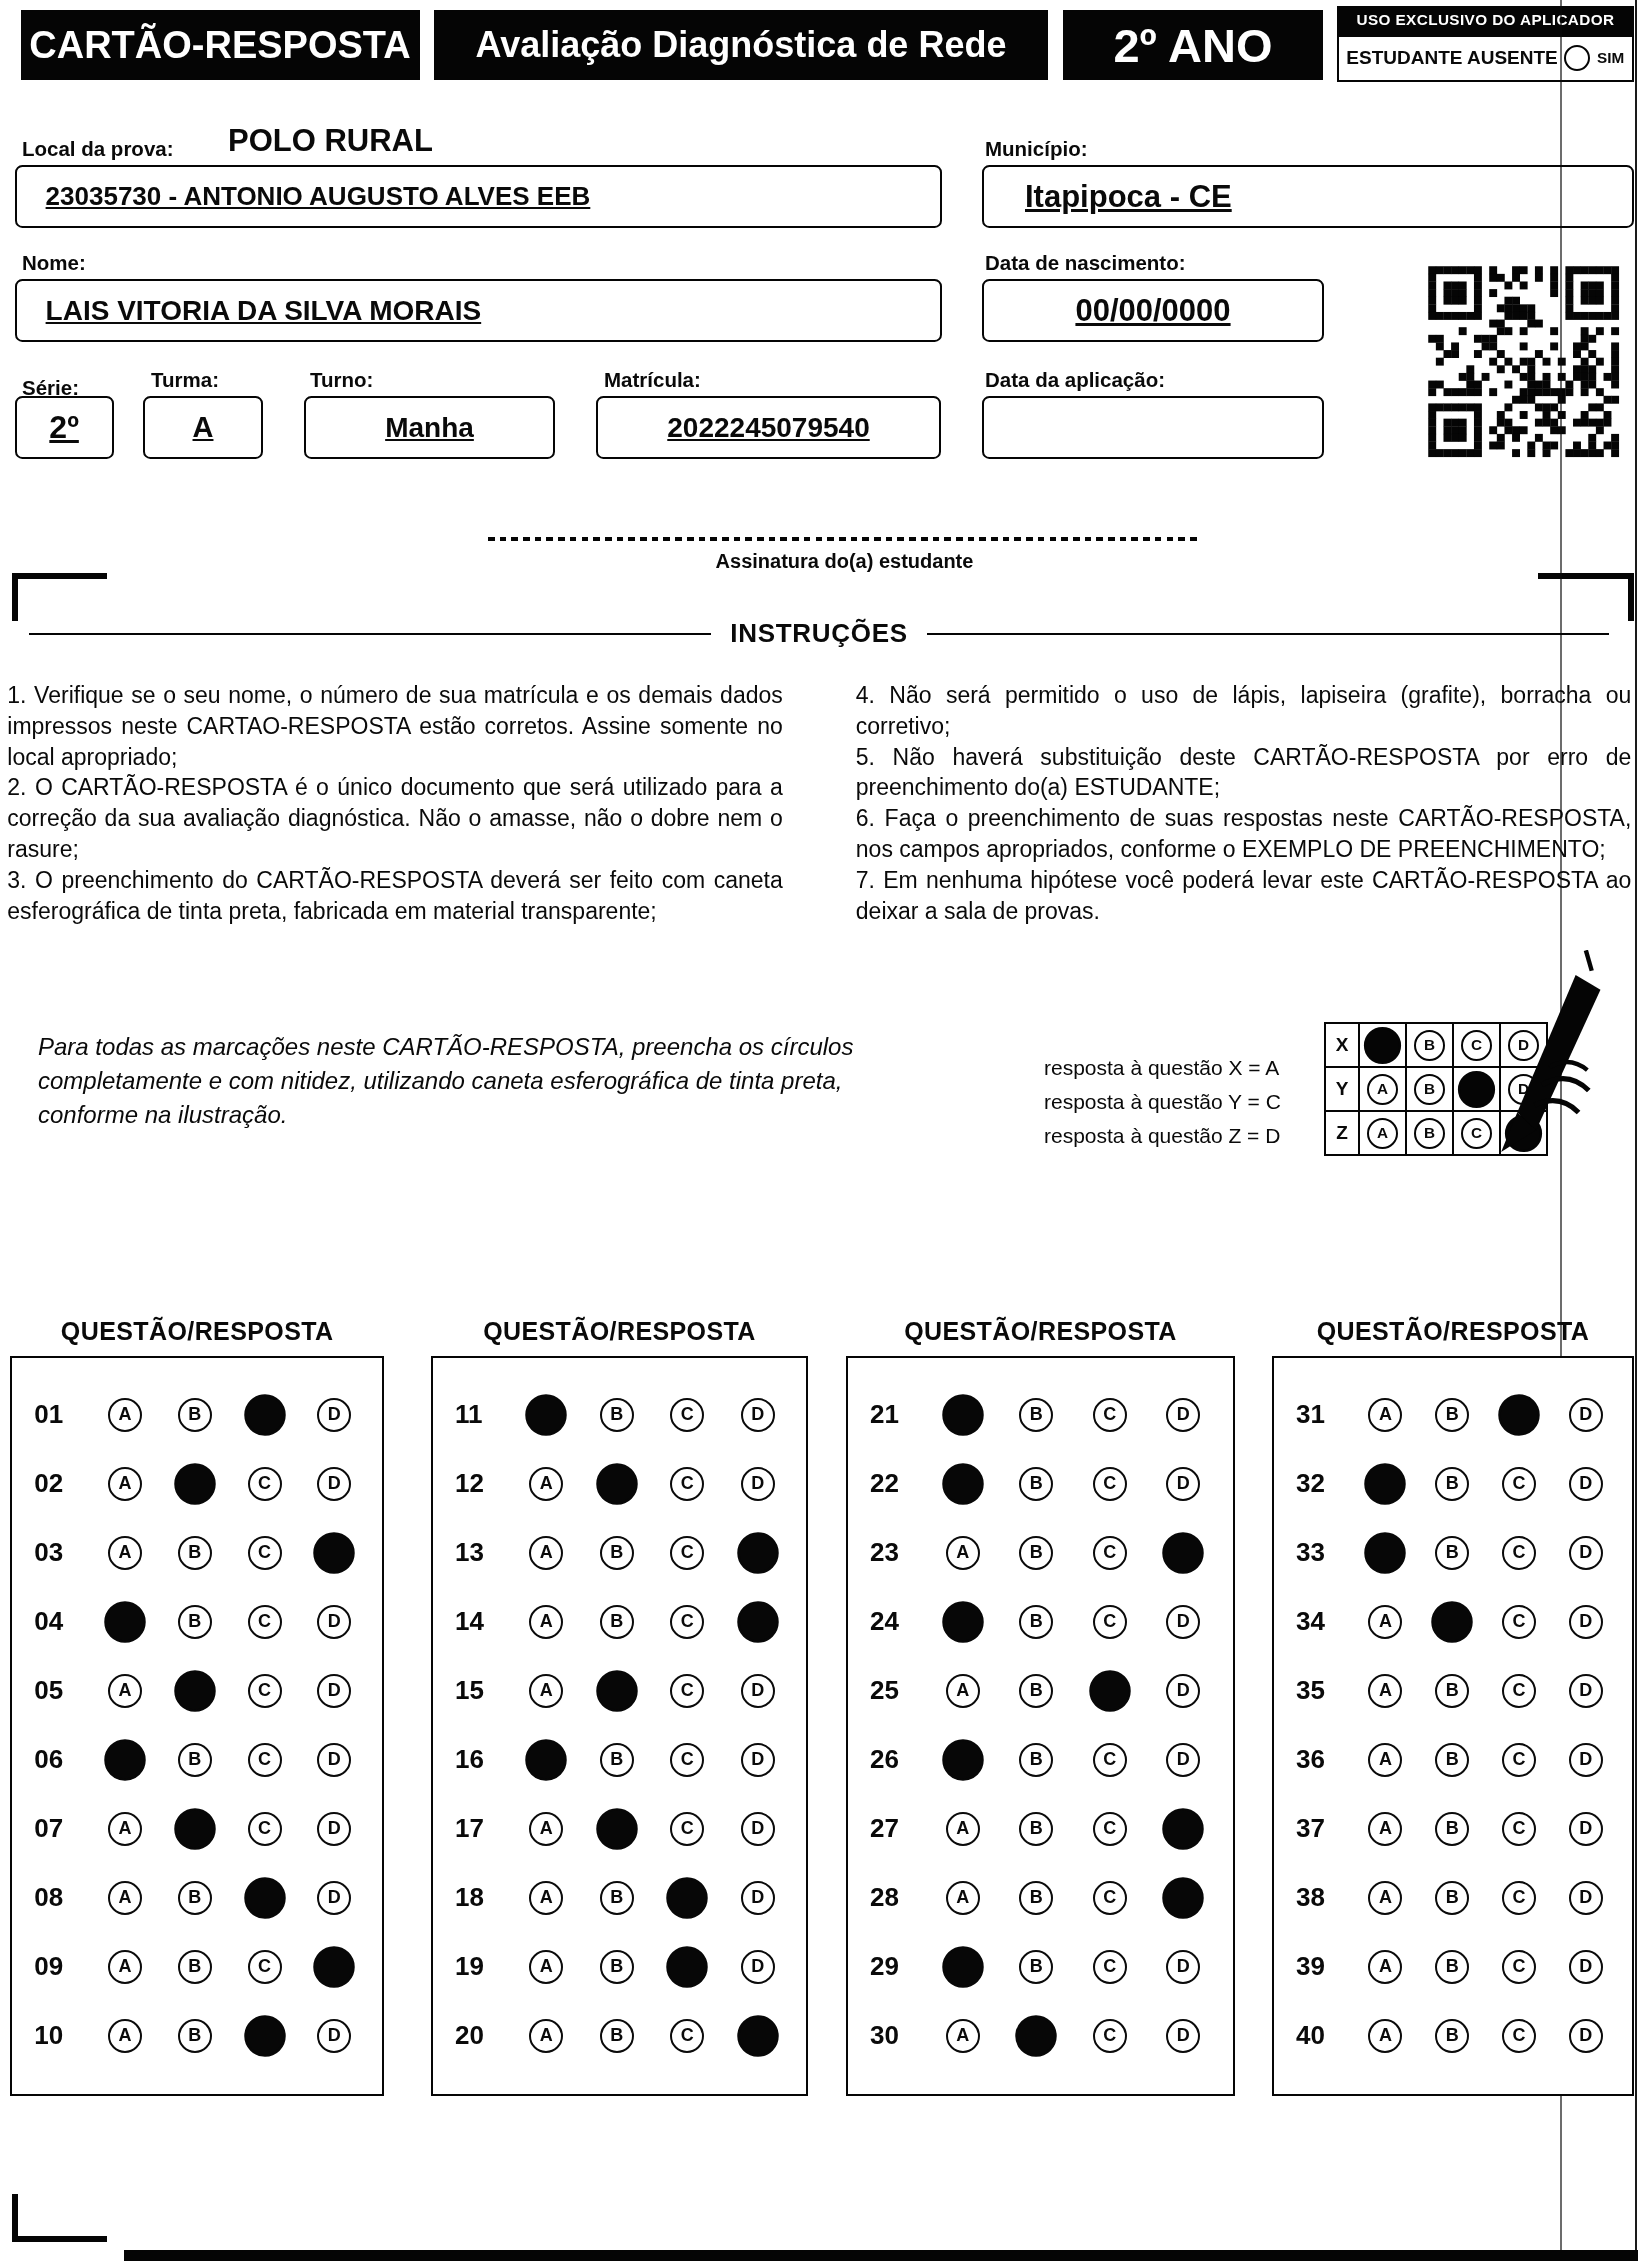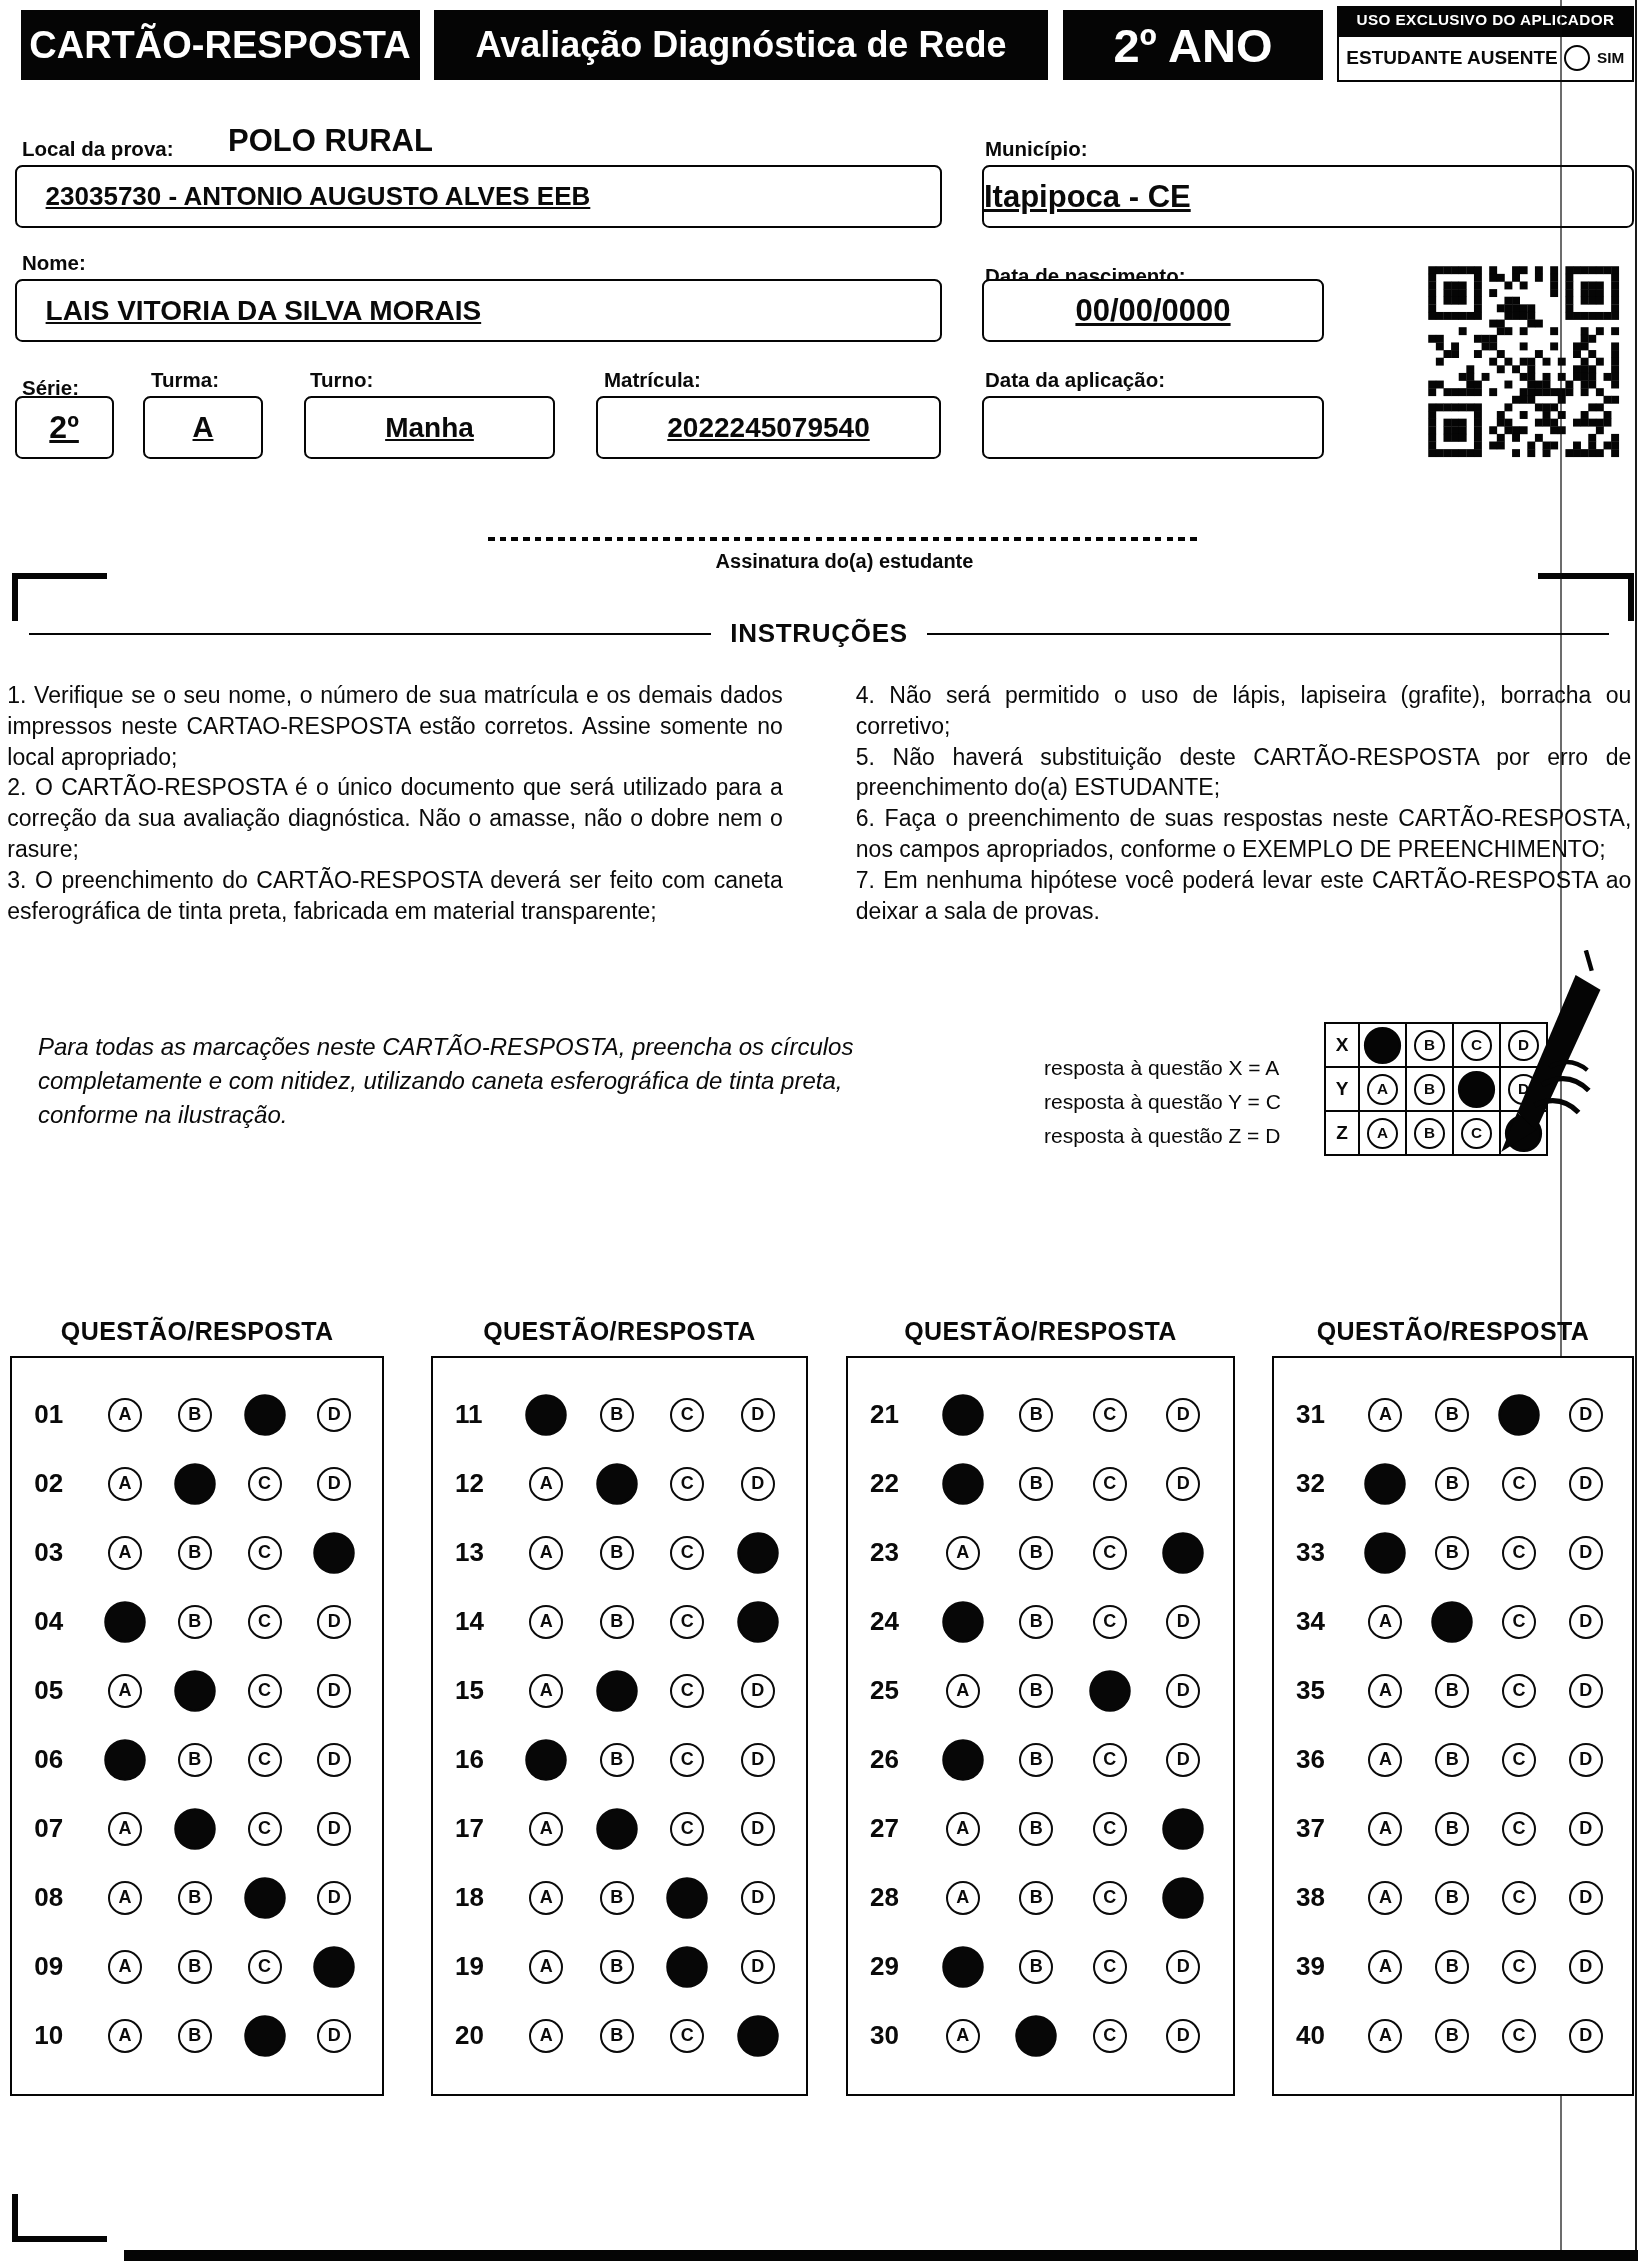--- a/index.html
+++ b/index.html
@@ -23,24 +23,24 @@
   .absent-circle { width:26px; height:26px; border:2.6px solid #050505; border-radius:50%; flex:0 0 auto; }
   .staff-row .sim { font-size:15.3px; }
 
   
   .flabel { position:absolute; font-size:20.5px; font-weight:bold; }
   .fbox   { position:absolute; border:2.6px solid #050505; border-radius:7.3px; background:#fff;
             display:flex; align-items:center; font-weight:bold;text-decoration:underline; }
   .l-local {left:22px; top:137px;}   .v-local {position:absolute; left:228px; top:123px; font-size:31px; font-weight:bold;}
   .b-school {left:14.6px; top:165px; width:927px; height:63px; padding-left:29px; font-size:26px;}
   .l-municipio {left:985px; top:137px;}
-  .b-municipio {left:982px; top:165px; width:652px; height:63px; font-size:31px;}
+  .b-municipio {left:982px; top:165px; width:652px; height:63px; padding-left:41px; font-size:31px;}
   .l-nome {left:22px; top:251px;}
   .b-nome {left:14.6px; top:279px; width:927px; height:63px; padding-left:29px; font-size:28px;}
-  .l-nasc {left:985px; top:251px;margin-top:13px;}
+  .l-nasc {left:985px; top:251px;}
   .b-nasc {left:982px; top:279px; width:342px; height:63px; justify-content:center; font-size:31px;}
   .l-serie {left:22px; top:376px;}
   .b-serie {left:14.6px; top:396px; width:99px; height:63px; justify-content:center; font-size:32px;}
   .l-turma {left:151px; top:368px;}
   .b-turma {left:143px; top:396px; width:120px; height:63px; justify-content:center; font-size:29px;}
   .l-turno {left:310px; top:368px;}
   .b-turno {left:304px; top:396px; width:251px; height:63px; justify-content:center; font-size:28px;}
   .l-matric {left:604px; top:368px;}
   .b-matric {left:596px; top:396px; width:345px; height:63px; justify-content:center; font-size:28px;}
   .l-aplic {left:985px; top:368px;}

